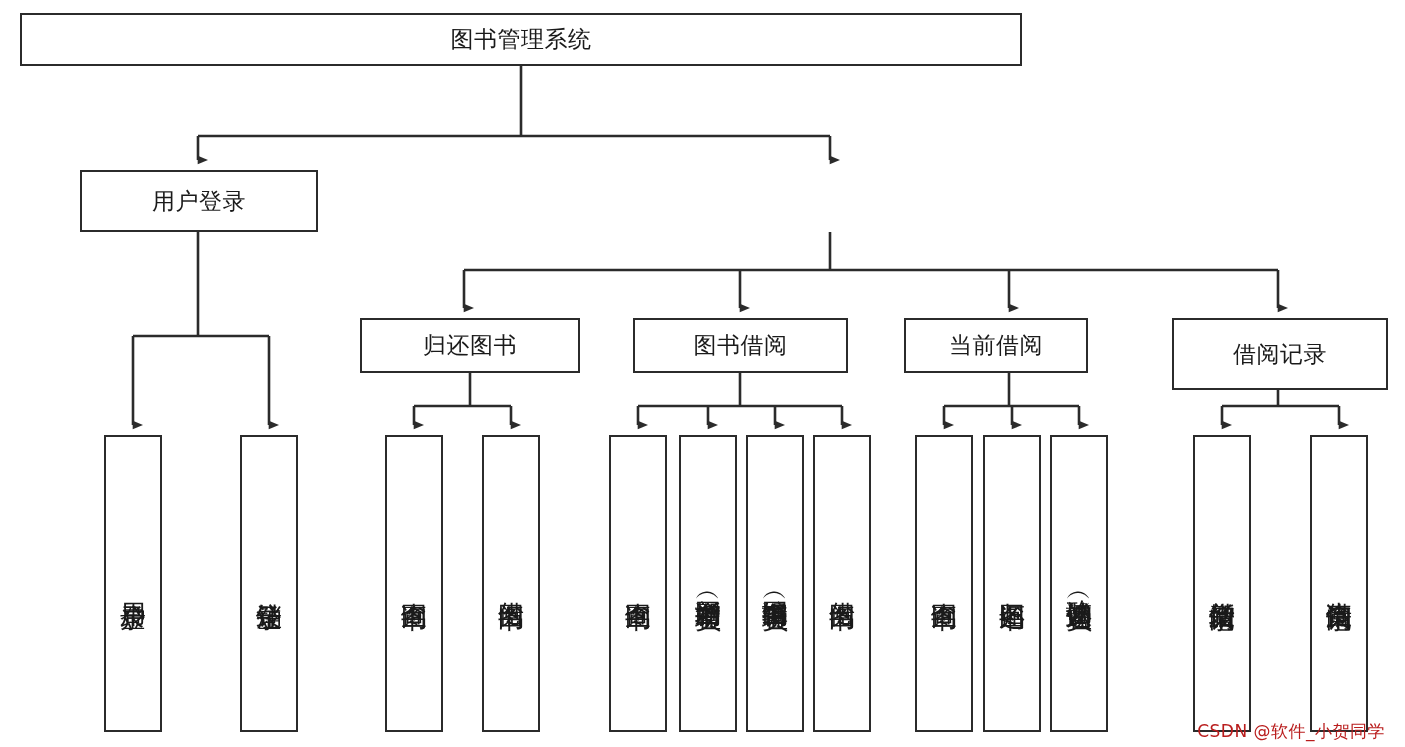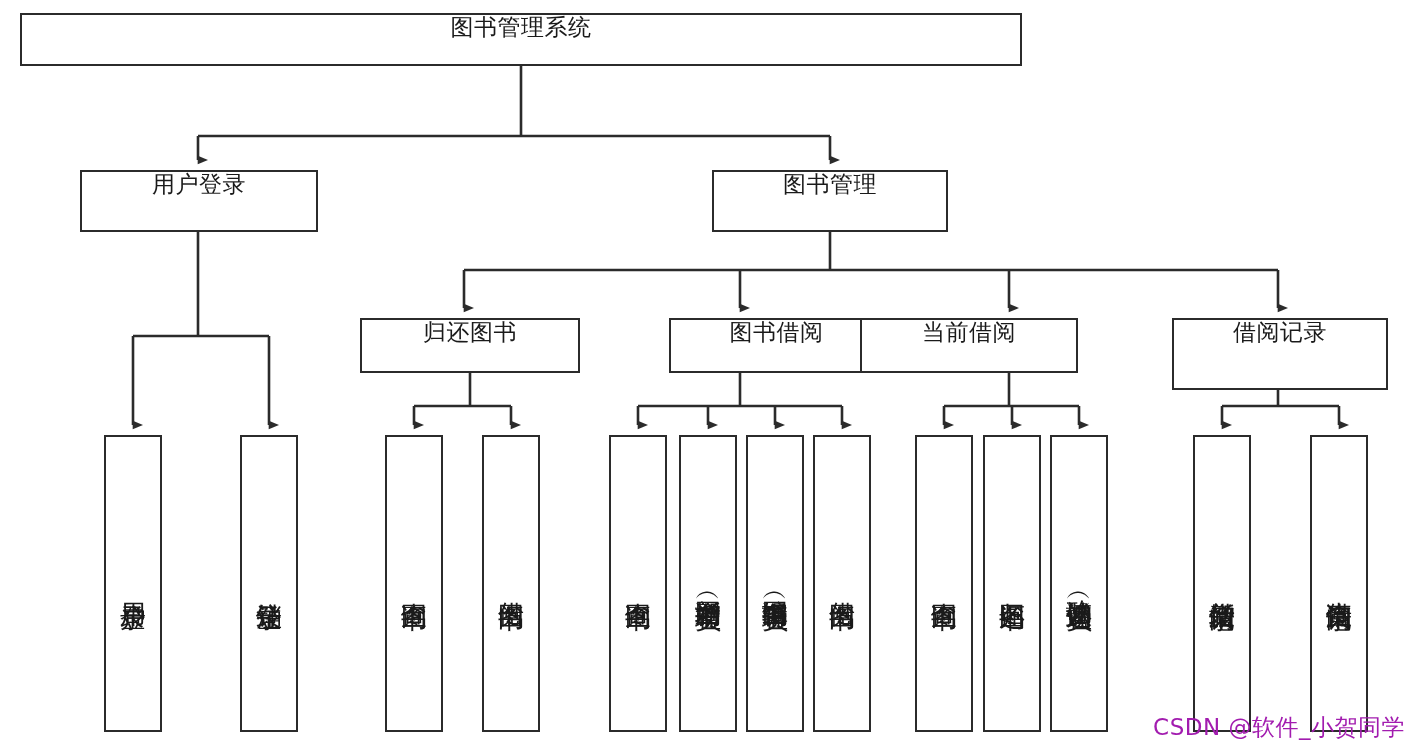--- a/index.html
+++ b/index.html
@@ -26,20 +26,21 @@
     width: 1405px;
     height: 747px;
     pointer-events: none;
   }
   .node {
     position: absolute;
     box-sizing: border-box;
     border: 2.5px solid #2b2b2b;
     background: #ffffff;
     display: flex;
+    align-items: center;
     justify-content: center;
     color: #1a1a1a;
   }
   .node .label {
     display: block;
     text-align: center;
     line-height: 1.05;
     letter-spacing: 0.5px;
   }
   .node.horiz .label {
@@ -53,24 +54,24 @@
   .node.vert .label {
     writing-mode: vertical-rl;
     text-orientation: upright;
     font-size: 26px;
     line-height: 1.12;
     letter-spacing: 1px;
     white-space: nowrap;
   }
   #watermark {
     position: absolute;
-    right: 0;
+    right: 20px;
     bottom: 4px;
-    font-size: 23px;
-    color: #a21caf;
+    font-size: 17px;
+    color: #b91c1c;
     letter-spacing: 0.5px;
     user-select: none;
   }
 </style>
 </head>
 <body>
 
 <div id="diagram-root">
 
   <svg id="wires" viewBox="0 0 1405 747">
@@ -127,33 +128,30 @@
   </svg>
 
   <div class="node horiz" style="left:20px; top:13px; width:1002px; height:53px;">
     <span class="label">图书管理系统</span>
   </div>
 
   <div class="node horiz" style="left:80px; top:170px; width:238px; height:62px;">
     <span class="label">用户登录</span>
   </div>
 
-  <div class="node horiz" style="left:712px; top:170px; width:236px; height:62px;">
-    <span class="label">图书管理</span>
-  </div>
 
   <div class="node horiz" style="left:360px; top:318px; width:220px; height:55px;">
     <span class="label">归还图书</span>
   </div>
 
-  <div class="node horiz" style="left:669px; top:318px; width:215px; height:55px;">
+  <div class="node horiz" style="left:633px; top:318px; width:215px; height:55px;">
     <span class="label">图书借阅</span>
   </div>
 
-  <div class="node horiz" style="left:860px; top:318px; width:218px; height:55px;">
+  <div class="node horiz" style="left:904px; top:318px; width:184px; height:55px;">
     <span class="label">当前借阅</span>
   </div>
 
   <div class="node horiz" style="left:1172px; top:318px; width:216px; height:72px;">
     <span class="label">借阅记录</span>
   </div>
 
   <div class="node vert" style="left:104px; top:435px; width:58px; height:297px;">
     <span class="label">用户登录</span>
   </div>

